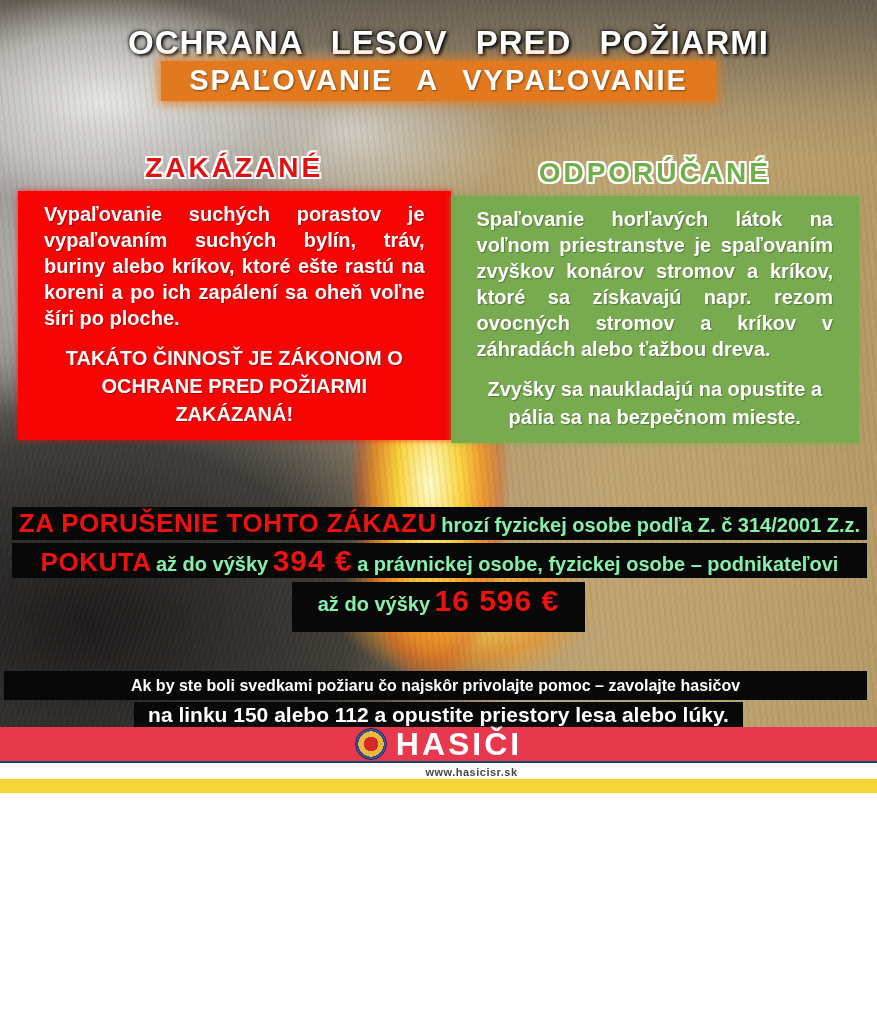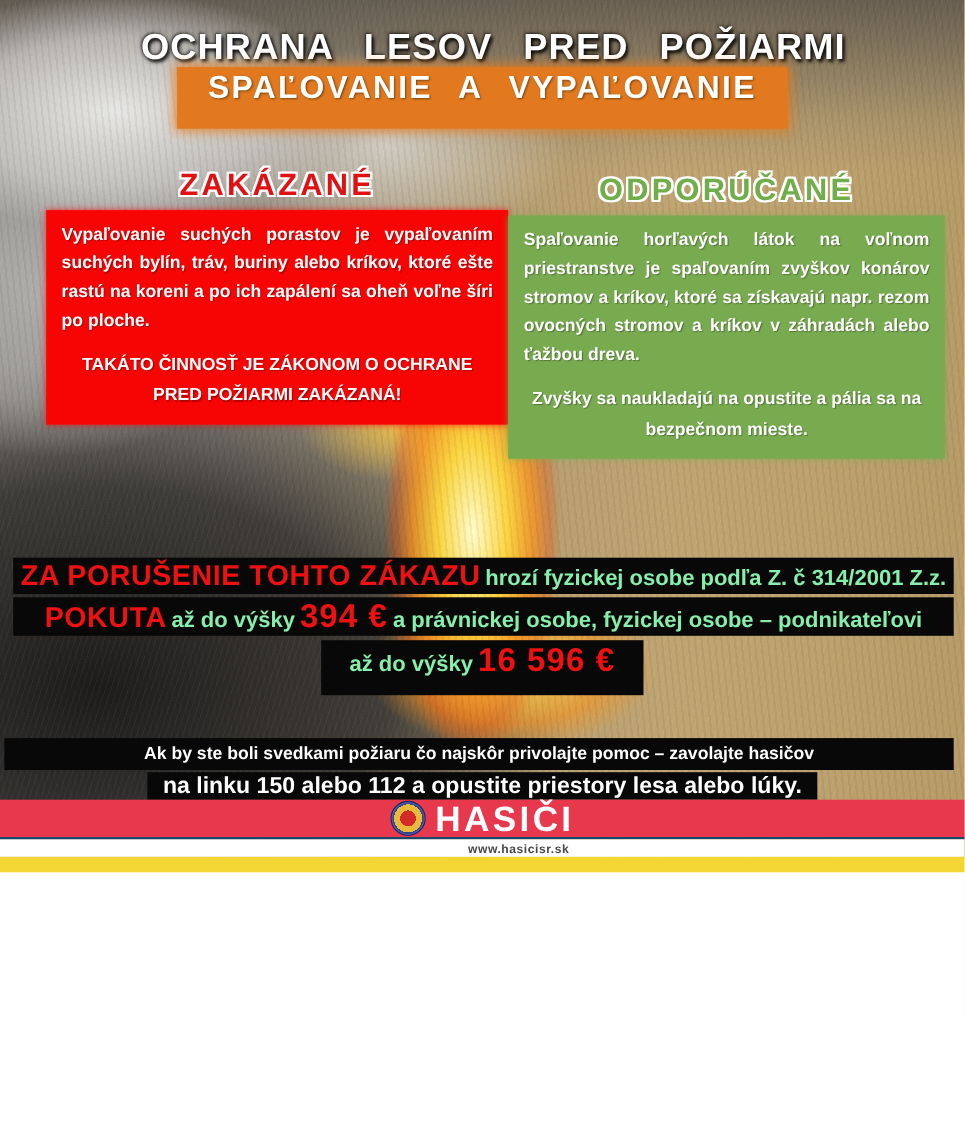--- a/index.html
+++ b/index.html
@@ -32,41 +32,41 @@
   .title{
     position:absolute;top:14px;left:0;width:100%;text-align:center;
     font-size:33px;font-weight:bold;color:#ffffff;letter-spacing:1px;word-spacing:18px;
     text-shadow:2px 2px 3px rgba(0,0,0,0.85), -1px -1px 2px rgba(0,0,0,0.55), 0 0 6px rgba(0,0,0,0.45);
     margin:10px;
   }
   .subtitle-wrap{position:absolute;top:61px;left:0;width:100%;text-align:center;}
   .subtitle-box{
     display:inline-block;background:#e2791e;color:#ffffff;
     font-size:29px;font-weight:bold;letter-spacing:2px;word-spacing:14px;
-    padding:3px 28px 20px;box-shadow:0 0 10px 3px rgba(228,124,32,0.85);
+    padding:3px 28px 4px;box-shadow:0 0 10px 3px rgba(228,124,32,0.85);
     text-shadow:1px 1px 2px rgba(0,0,0,0.45);
   }
   
   .columns{position:absolute;top:152px;left:18px;width:841px;display:flex;justify-content:space-between;}
-  .col-left{width:504px;margin-left:24px;}
+  .col-left{width:504px;}
   .col-right{width:476px;margin-top:5px;}
   .col-heading{
     text-align:center;font-size:28px;font-weight:bold;letter-spacing:3px;margin:0 0 7px 0;
   }
   .col-heading.red{
     color:#e21111;
     text-shadow:-2px -2px 0 #fff,2px -2px 0 #fff,-2px 2px 0 #fff,2px 2px 0 #fff,0 -2px 0 #fff,0 2px 0 #fff,-2px 0 0 #fff,2px 0 0 #fff;
   }
   .col-heading.green{
     color:#6fae4a;
     text-shadow:-2px -2px 0 #fff,2px -2px 0 #fff,-2px 2px 0 #fff,2px 2px 0 #fff,0 -2px 0 #fff,0 2px 0 #fff,-2px 0 0 #fff,2px 0 0 #fff;
   }
   .box{
-    color:#ffffff;font-weight:bold;font-size:16px;line-height:26px;
-    text-align:justify;padding:10px 14px 12px;box-sizing:border-box;
+    color:#ffffff;font-weight:bold;font-size:20px;line-height:26px;
+    text-align:justify;padding:10px 26px 12px;box-sizing:border-box;
     text-shadow:1px 1px 1px rgba(0,0,0,0.3);
   }
   .box p{margin:0;}
   .box p + p{margin-top:13px;line-height:28px;}
   .box .center{text-align:center;}
   .red-box{background:#f70505;box-shadow:0 0 6px rgba(247,5,5,0.7);}
   .green-box{background:#78ab4f;box-shadow:0 0 6px rgba(120,171,79,0.7);}
   
   .strip{background:#080808;color:#ffffff;font-weight:bold;white-space:nowrap;}
   .penalty-line1{position:absolute;top:507px;left:12px;right:10px;height:33px;line-height:33px;text-align:center;}

